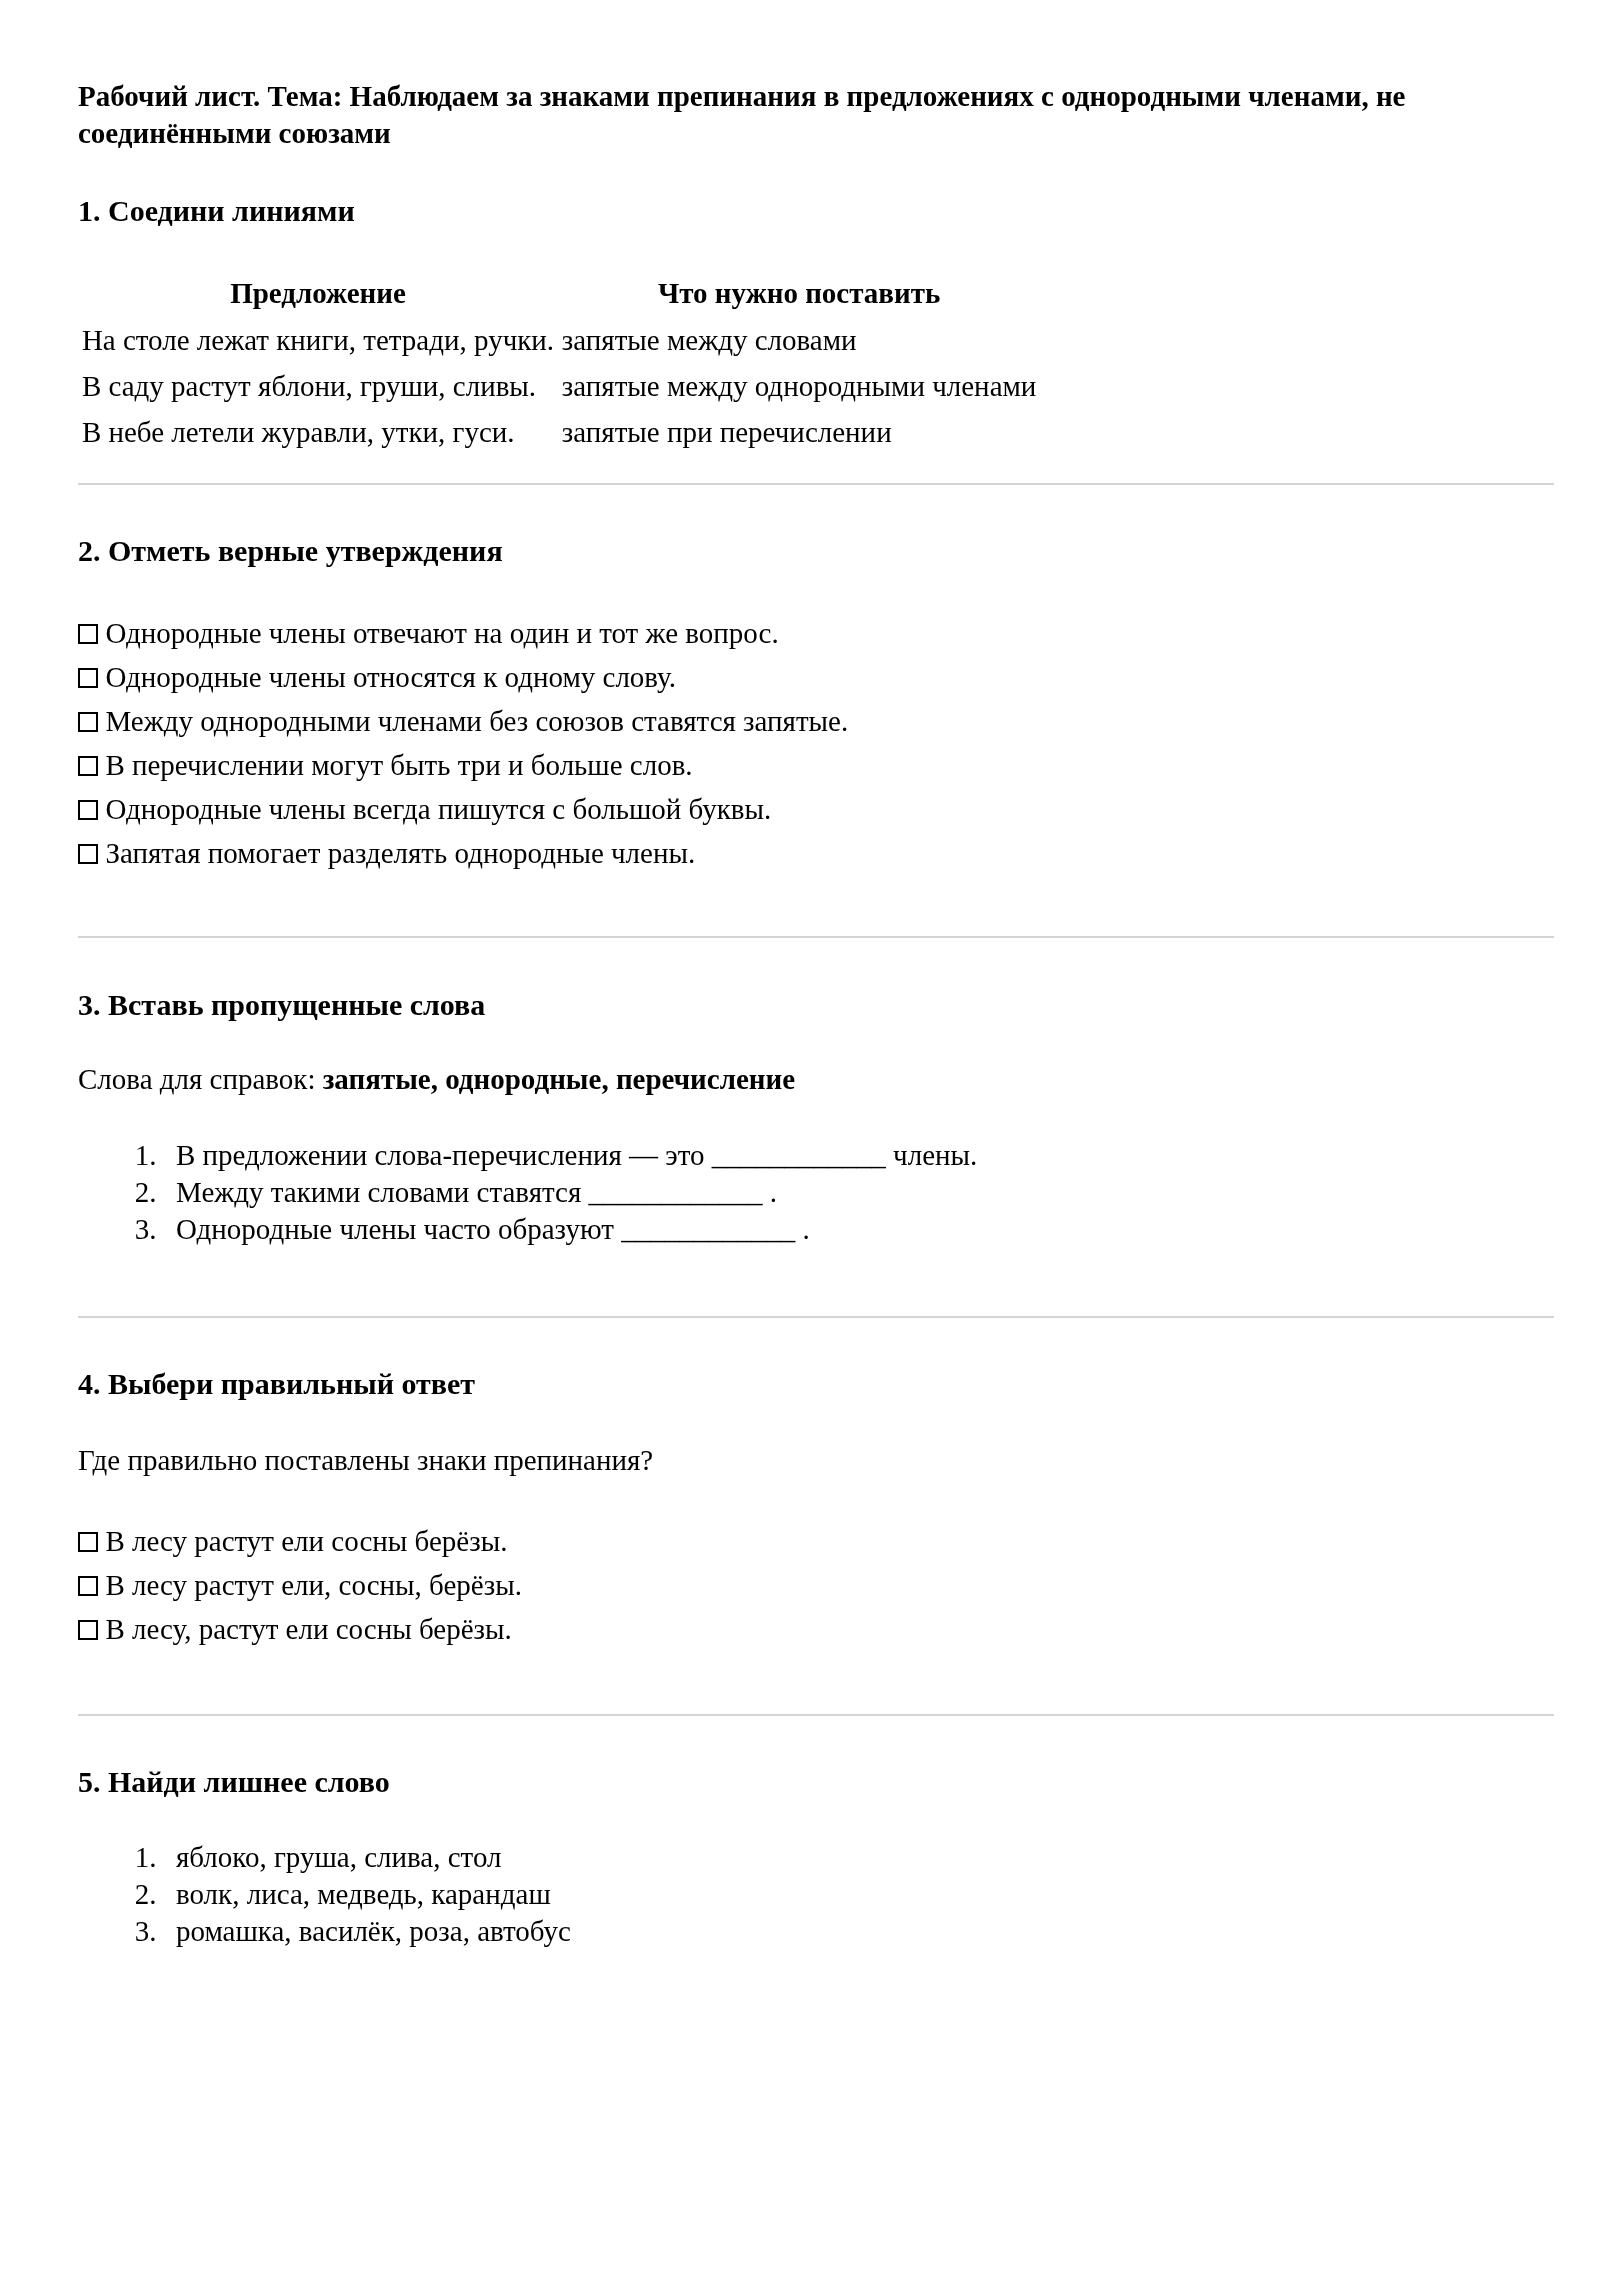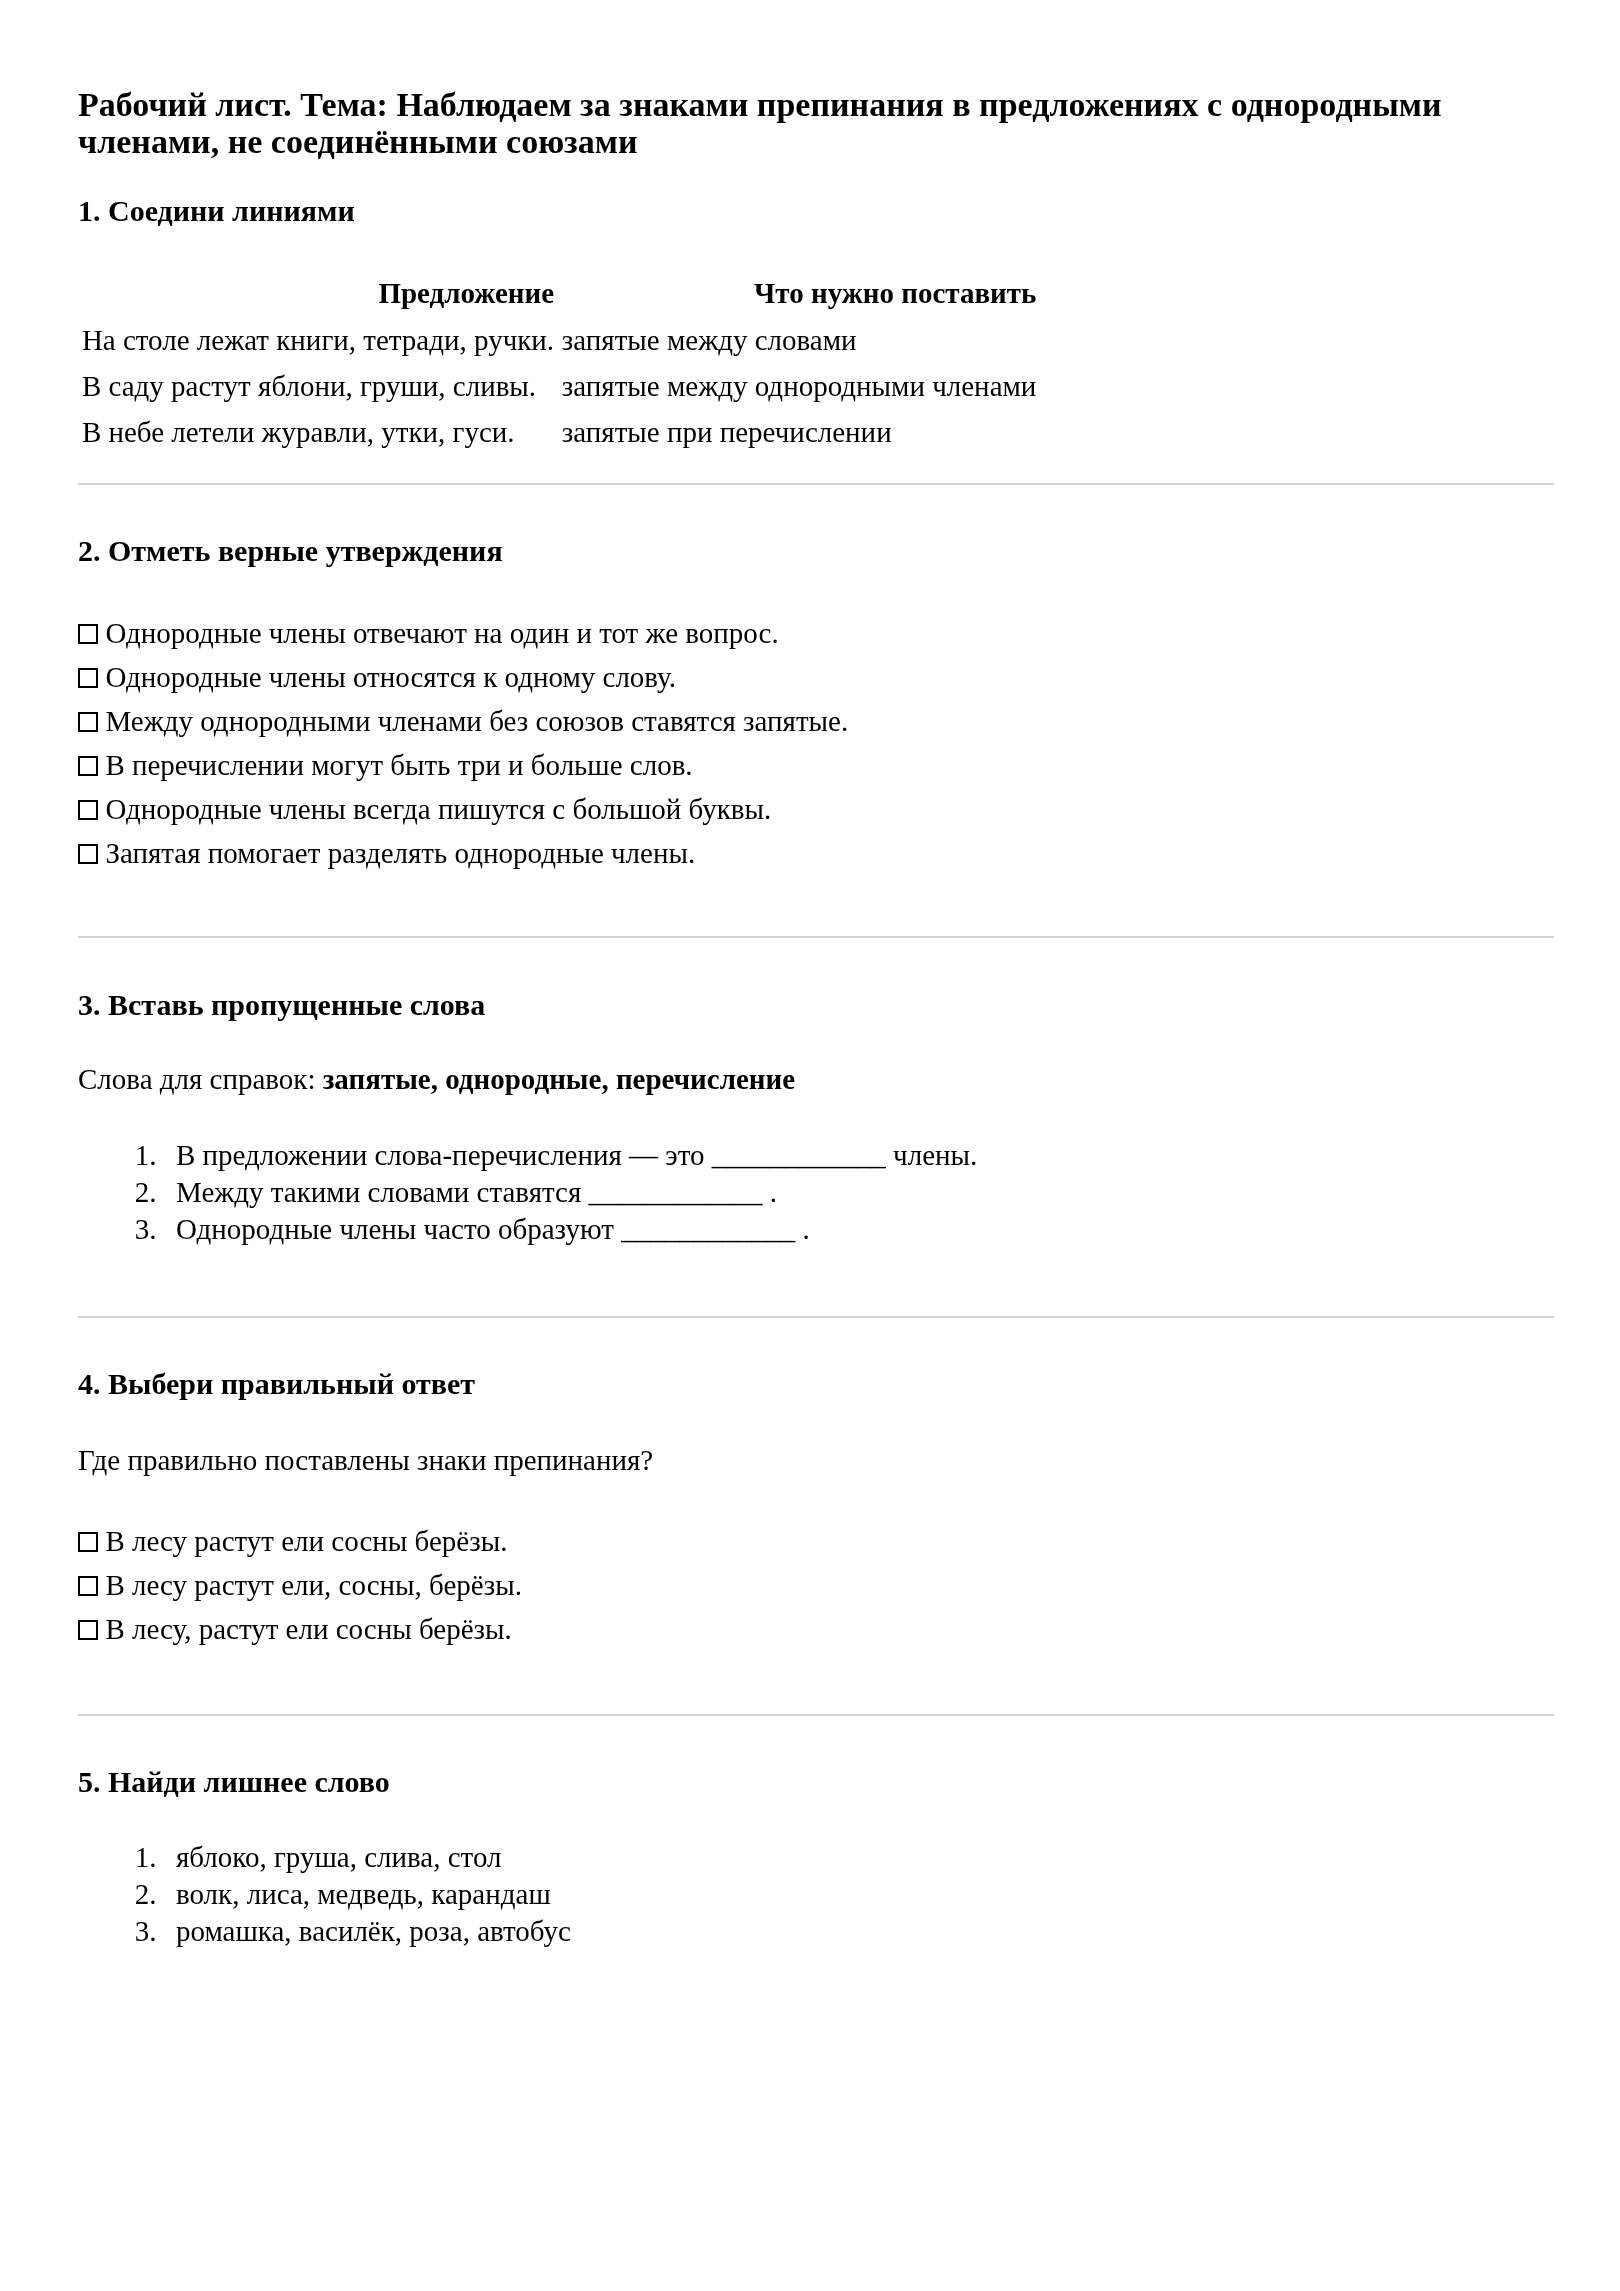--- a/index.html
+++ b/index.html
@@ -2,25 +2,25 @@
 <html><head>
 <meta charset="utf-8">
 <style>
   html, body { margin: 0; padding: 0; background: #ffffff; }
   body {
     width: 1620px; height: 2292px; position: relative; overflow: hidden;
     font-family: "Liberation Serif", "DejaVu Serif", serif;
     color: #000; font-size: 29px;
   }
   .page { position: absolute; left: 78px; top: 0; width: 1476px; }
-  .title { position: absolute; top: 86px; left: 0; width: 1476px; font-weight: bold; font-size: 34px; line-height: 37px; margin: 0; }
+  .title { position: absolute; top: 78px; left: 0; width: 1476px; font-weight: bold; font-size: 29px; line-height: 37px; margin: 0; }
   .h { position: absolute; left: 0; font-weight: bold; font-size: 30px; line-height: 35px; margin: 0; }
   .divider { position: absolute; left: 0; width: 1476px; height: 0; border-top: 2px solid #d4d4d4; }
   table.match { position: absolute; top: 270px; left: 0; border-collapse: collapse; font-size: 29px; }
-  table.match th { font-weight: bold; text-align: right; padding: 0 3.9px; height: 47px; }
+  table.match th { font-weight: bold; text-align: center; padding: 0 3.9px; height: 47px; }
   table.match td { padding: 0 3.9px; height: 46px; white-space: nowrap; }
   .lines { position: absolute; left: 0; margin: 0; padding: 0; list-style: none; }
   .lines li { line-height: 44px; white-space: nowrap; }
   .box { display: inline-block; width: 19.6px; height: 19.6px; border: 2px solid #000; box-sizing: border-box; margin-right: 7.8px; vertical-align: -1px; }
   .para { position: absolute; left: 0; margin: 0; line-height: 35px; white-space: nowrap; }
   ol.num { position: absolute; left: 0; margin: 0; padding: 0; list-style: none; }
   ol.num li { line-height: 37px; white-space: nowrap; }
   ol.num .n { display: inline-block; width: 98px; text-align: right; padding-right: 19.6px; box-sizing: border-box; }
   .blank { display: inline-block; font-style: italic; }
 </style>

